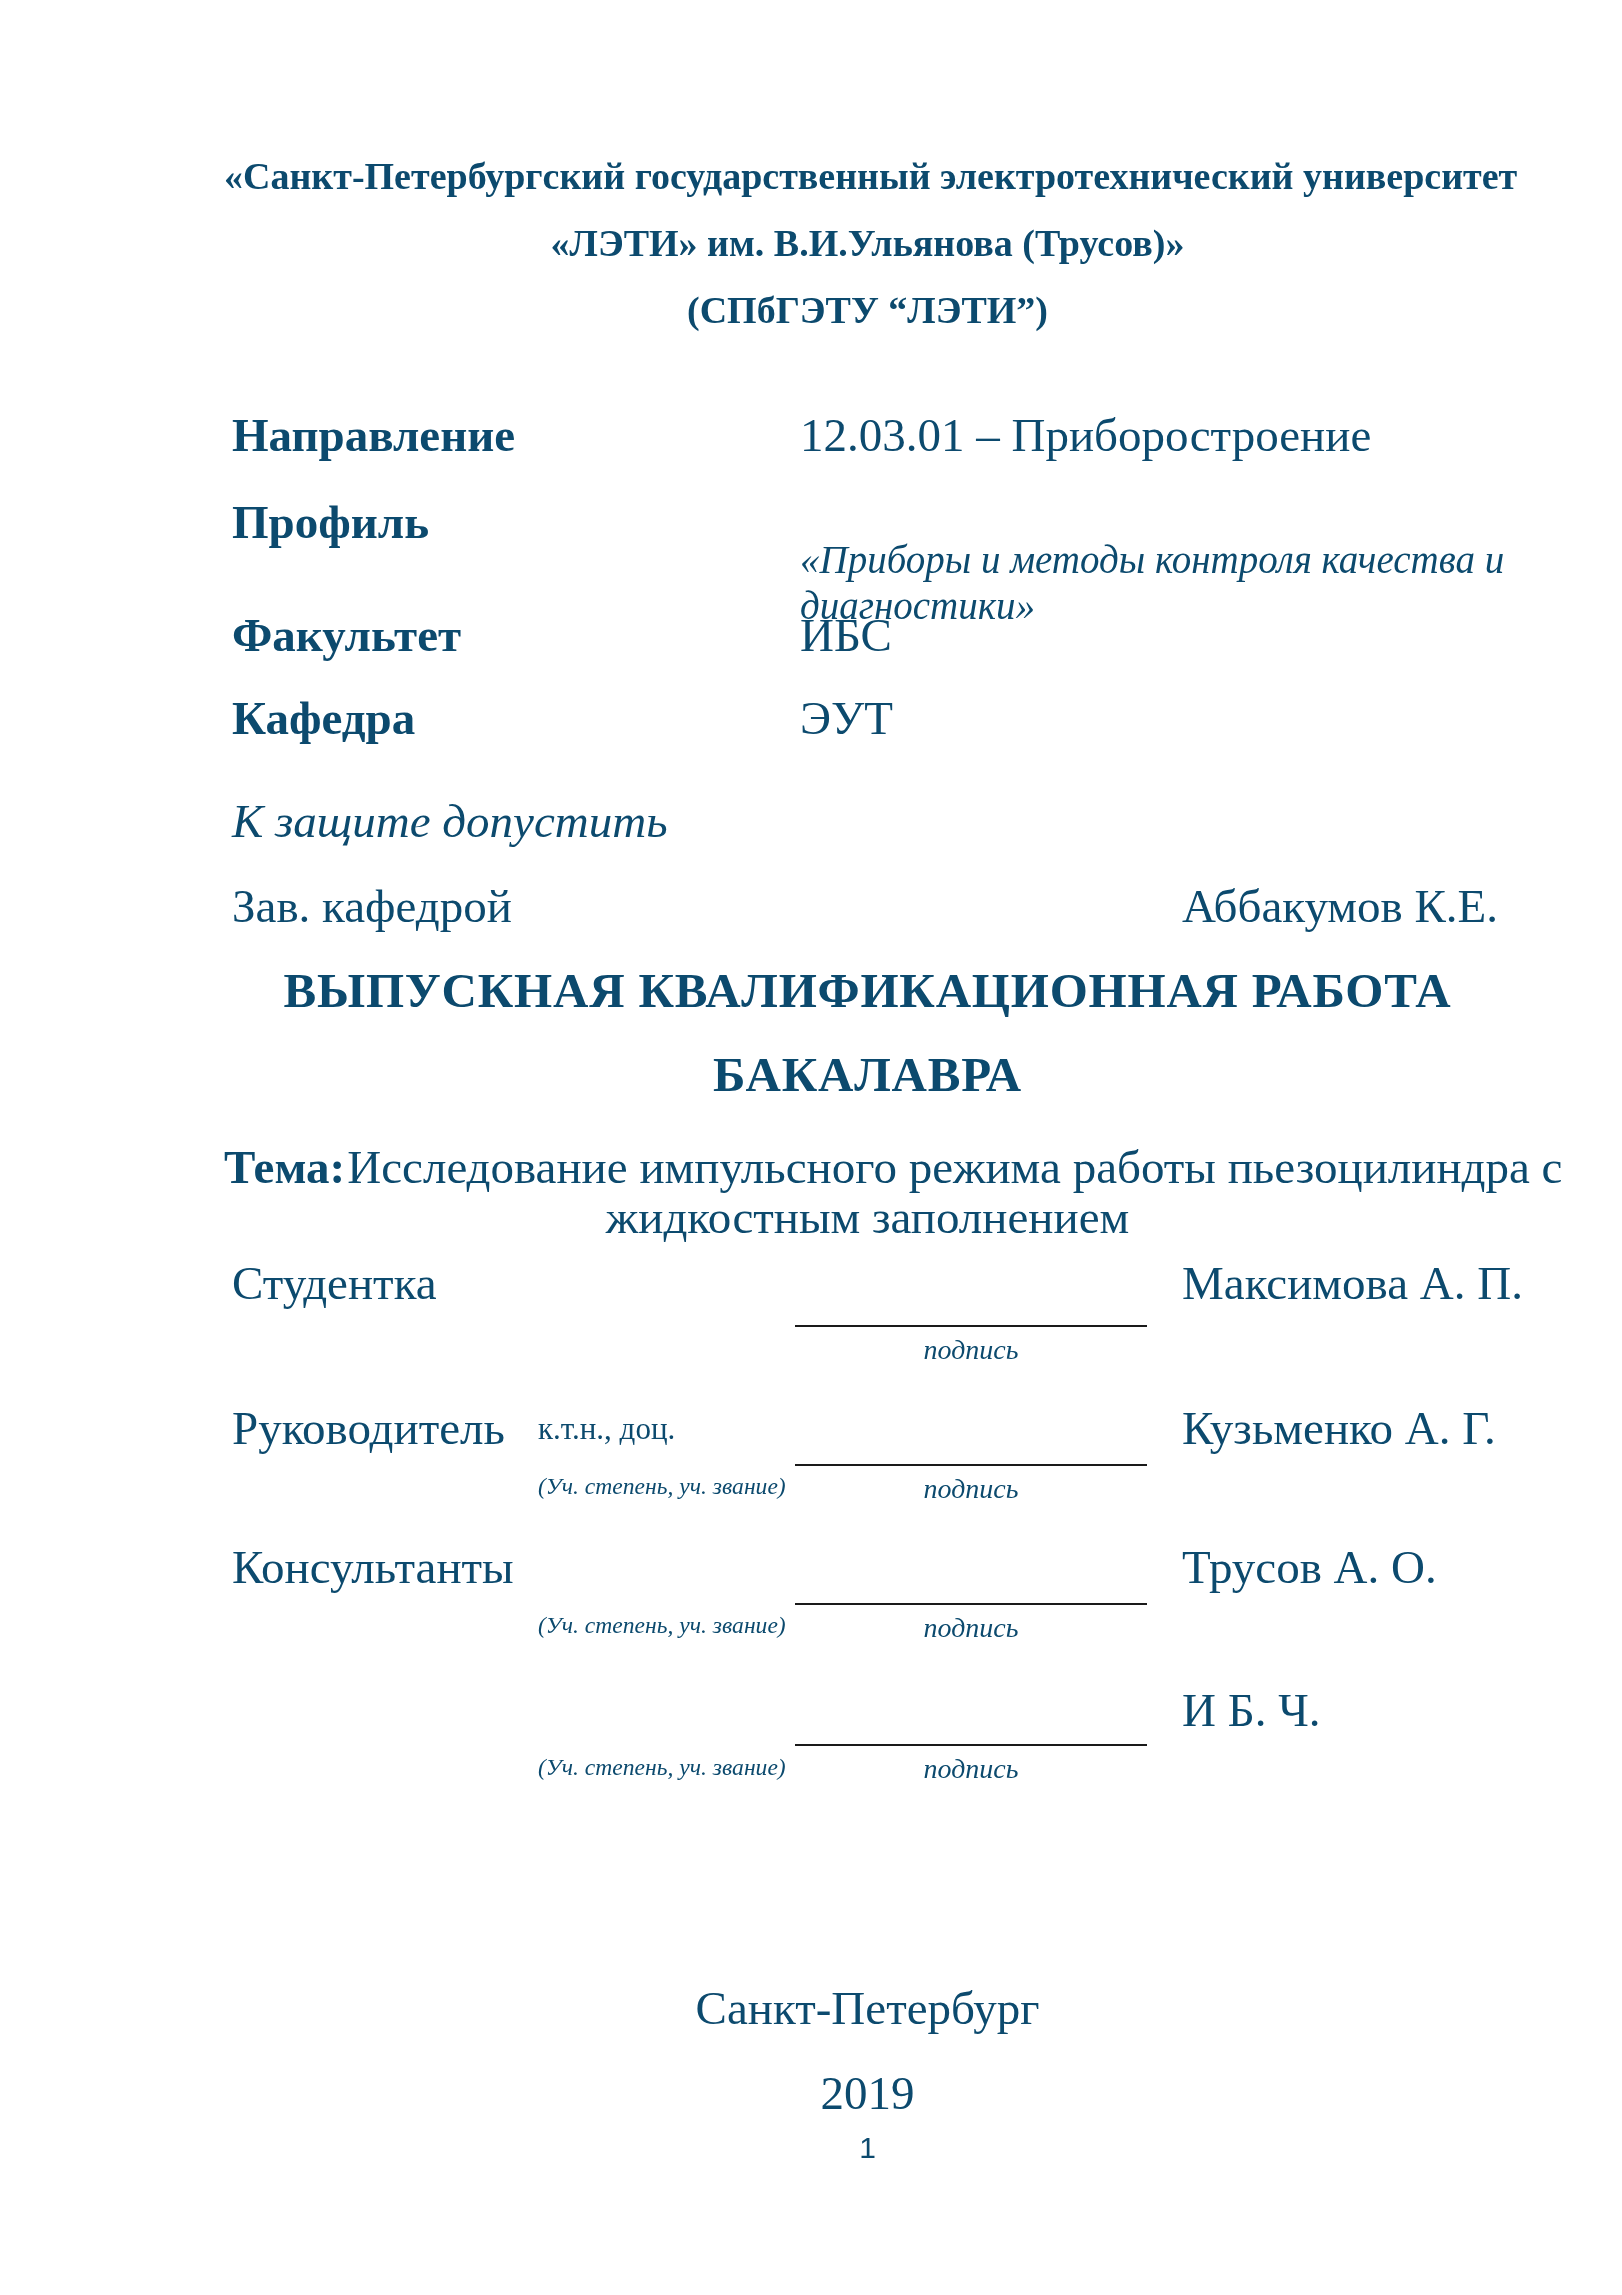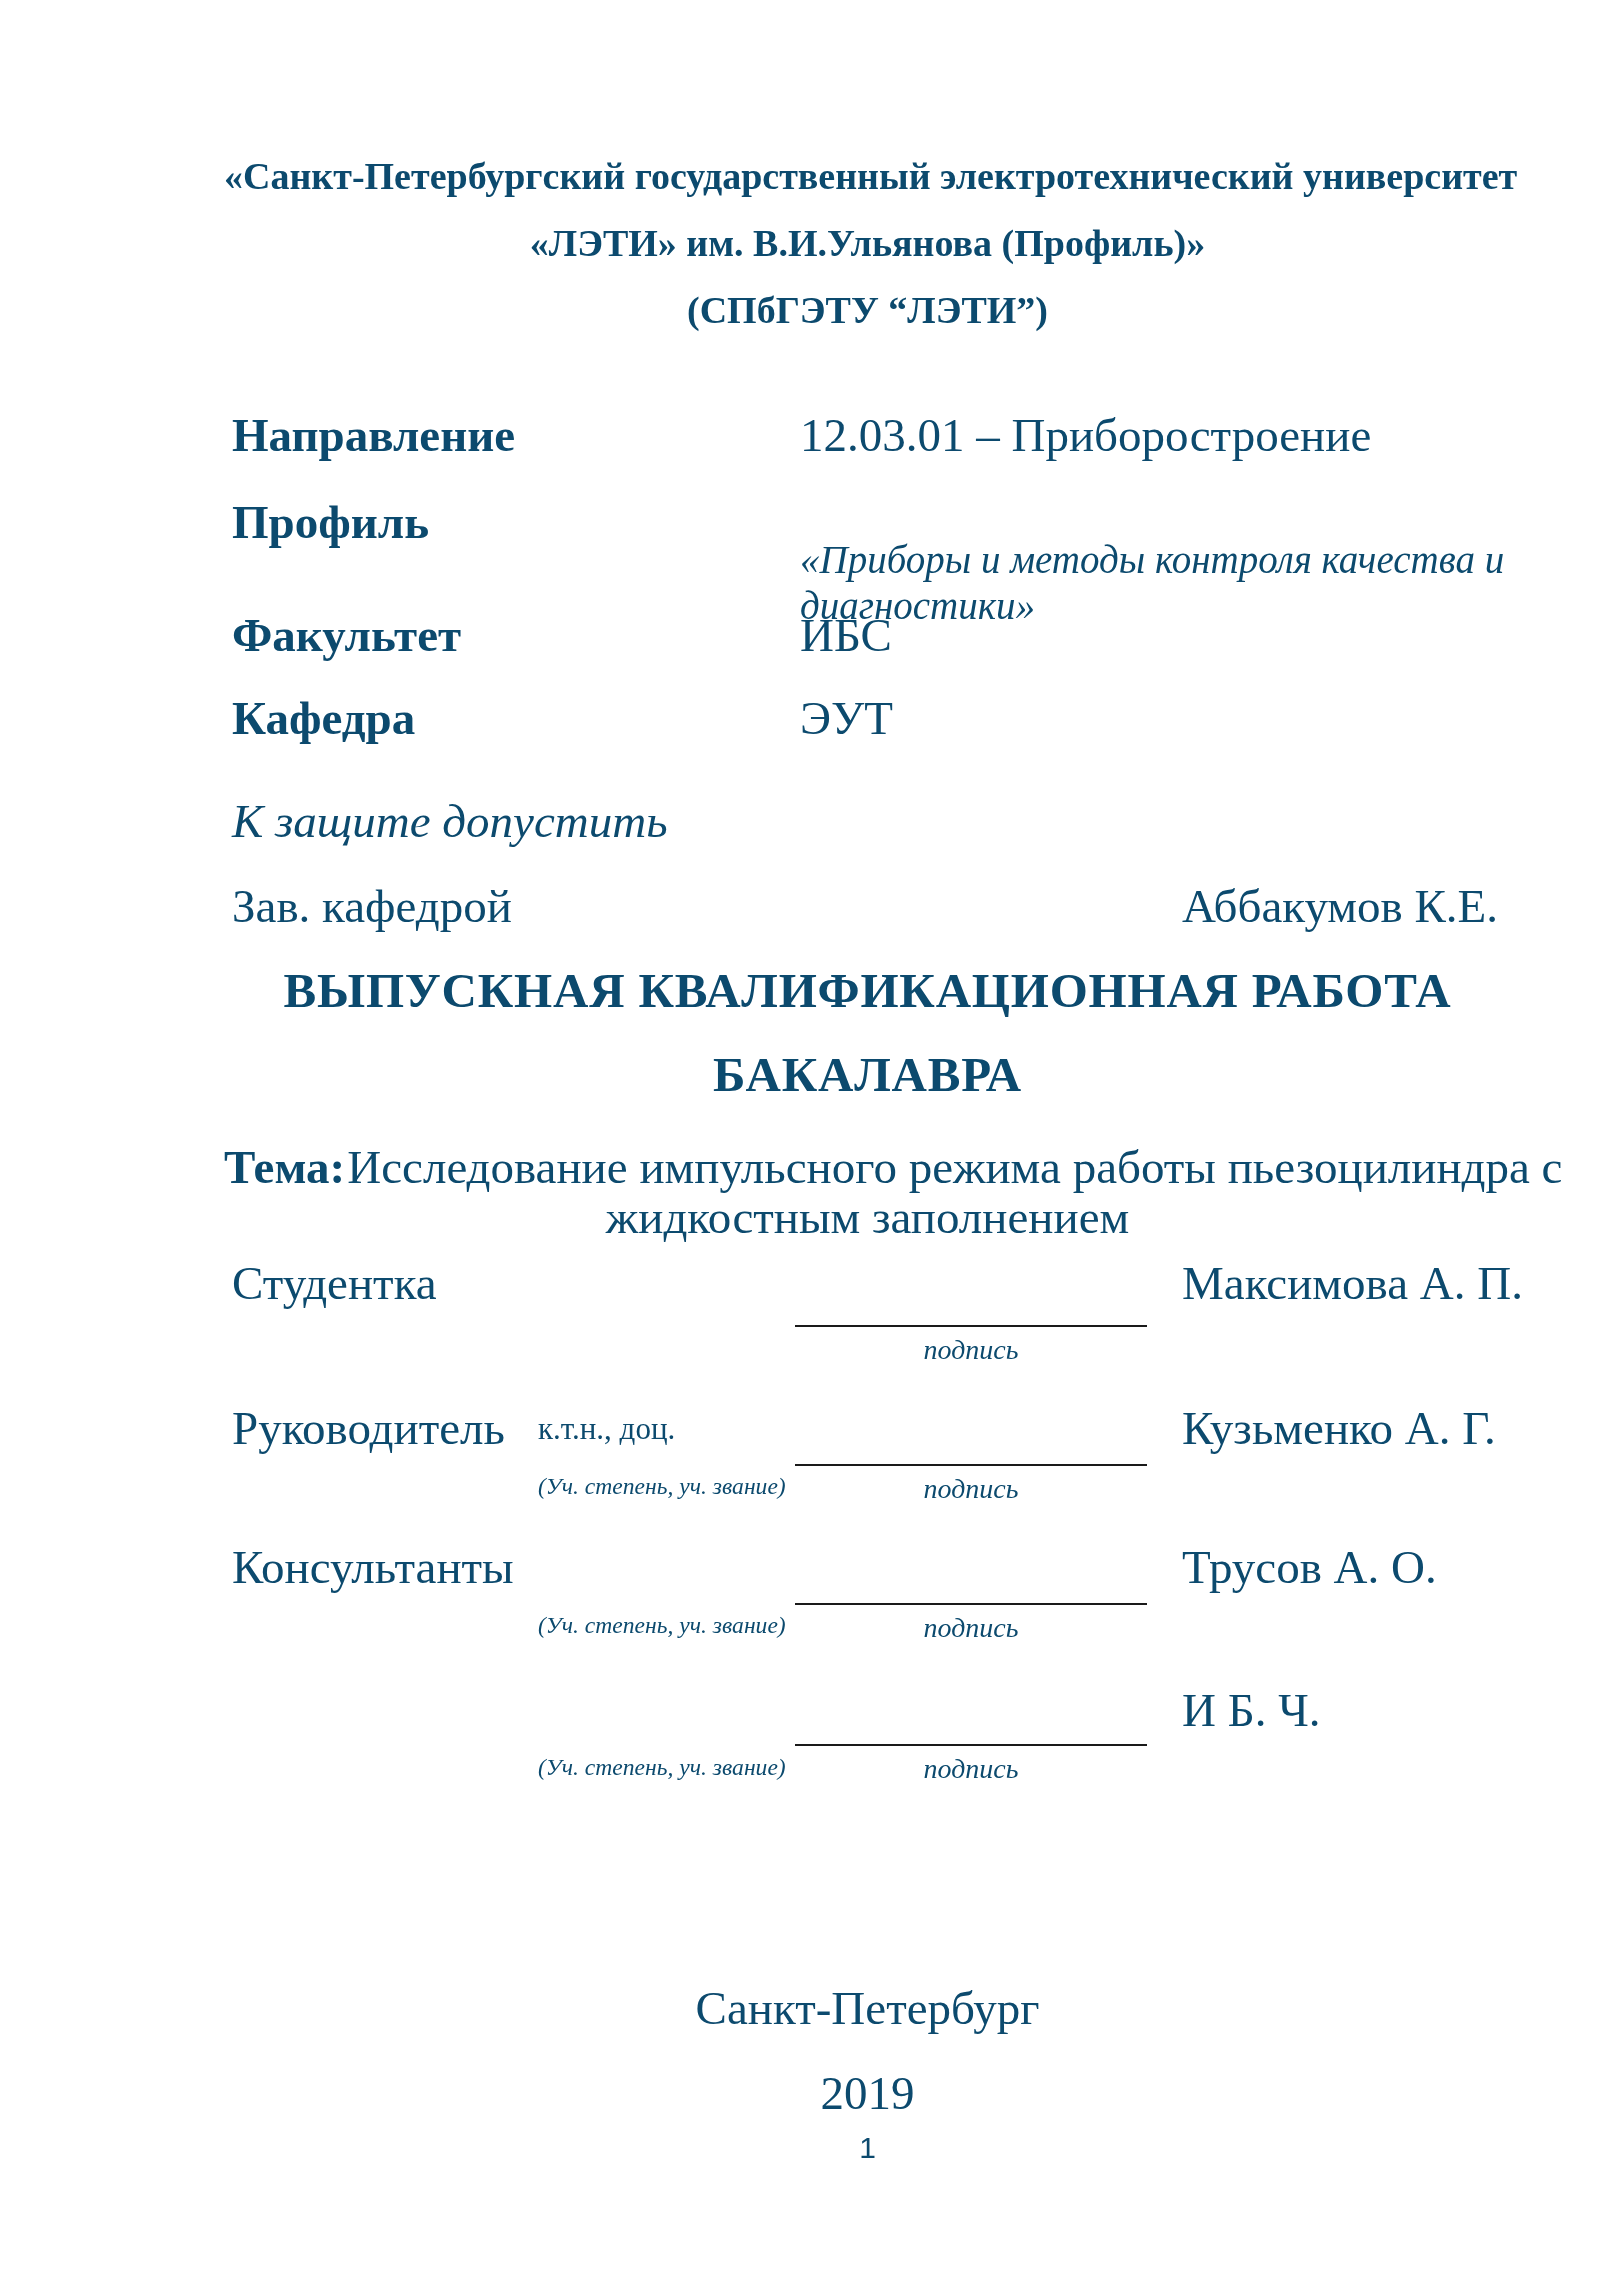--- a/index.html
+++ b/index.html
@@ -70,21 +70,21 @@
     font-family: "Liberation Sans", "DejaVu Sans", sans-serif;
     font-size: 30px;
   }
 </style>
 </head>
 <body>
 
 <div class="page">
 
   <div class="centerbox hdr" style="top:154px">«Санкт-Петербургский государственный электротехнический университет</div>
-  <div class="centerbox hdr" style="top:221px">«ЛЭТИ» им. В.И.Ульянова (Профиль)»</div>
+  <div class="centerbox hdr" style="top:221px">«ЛЭТИ» им. В.И.Ульянова (Трусов)»</div>
   <div class="centerbox hdr" style="top:288px">(СПбГЭТУ “ЛЭТИ”)</div>
 
   <div class="abs body-text bold label-col" style="top:408px">Направление</div>
   <div class="abs body-text value-col" style="top:408px">12.03.01 – Приборостроение</div>
 
   <div class="abs body-text bold label-col" style="top:495px">Профиль</div>
   <div class="abs italic value-col profile-value" style="top:495px">«Приборы и методы контроля качества и диагностики»</div>
 
   <div class="abs body-text bold label-col" style="top:608px">Факультет</div>
   <div class="abs body-text value-col" style="top:608px">ИБС</div>

